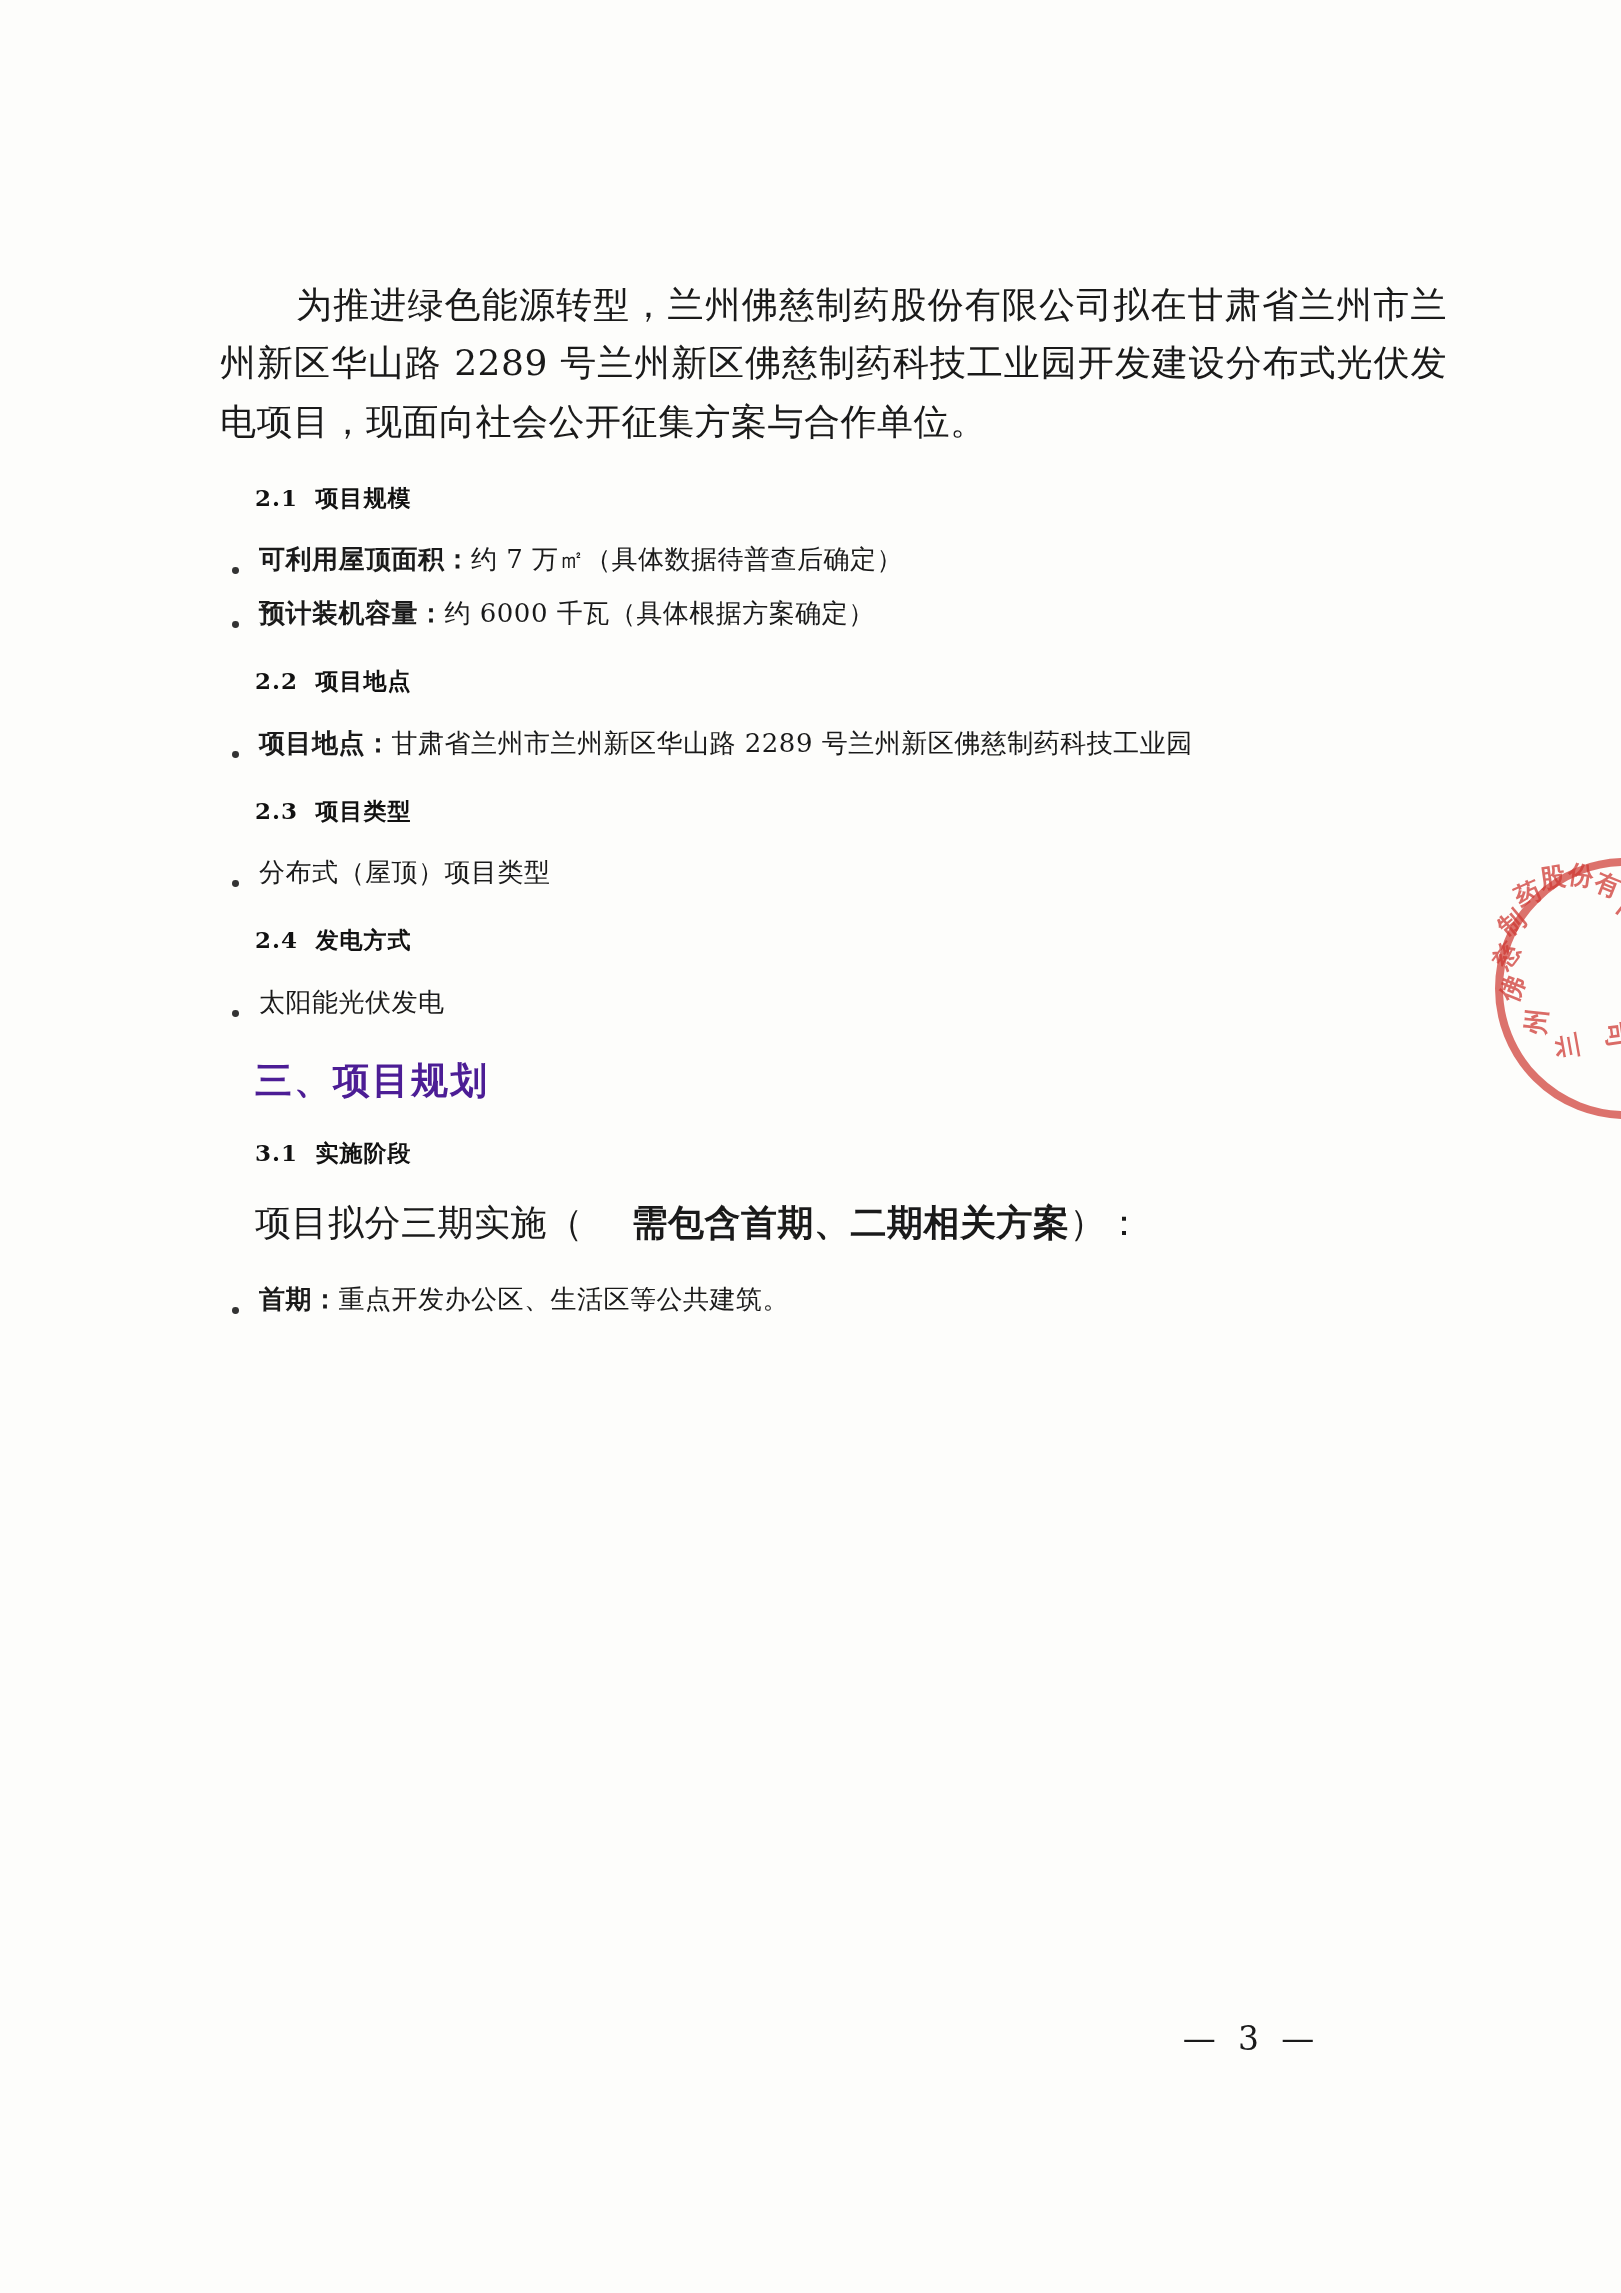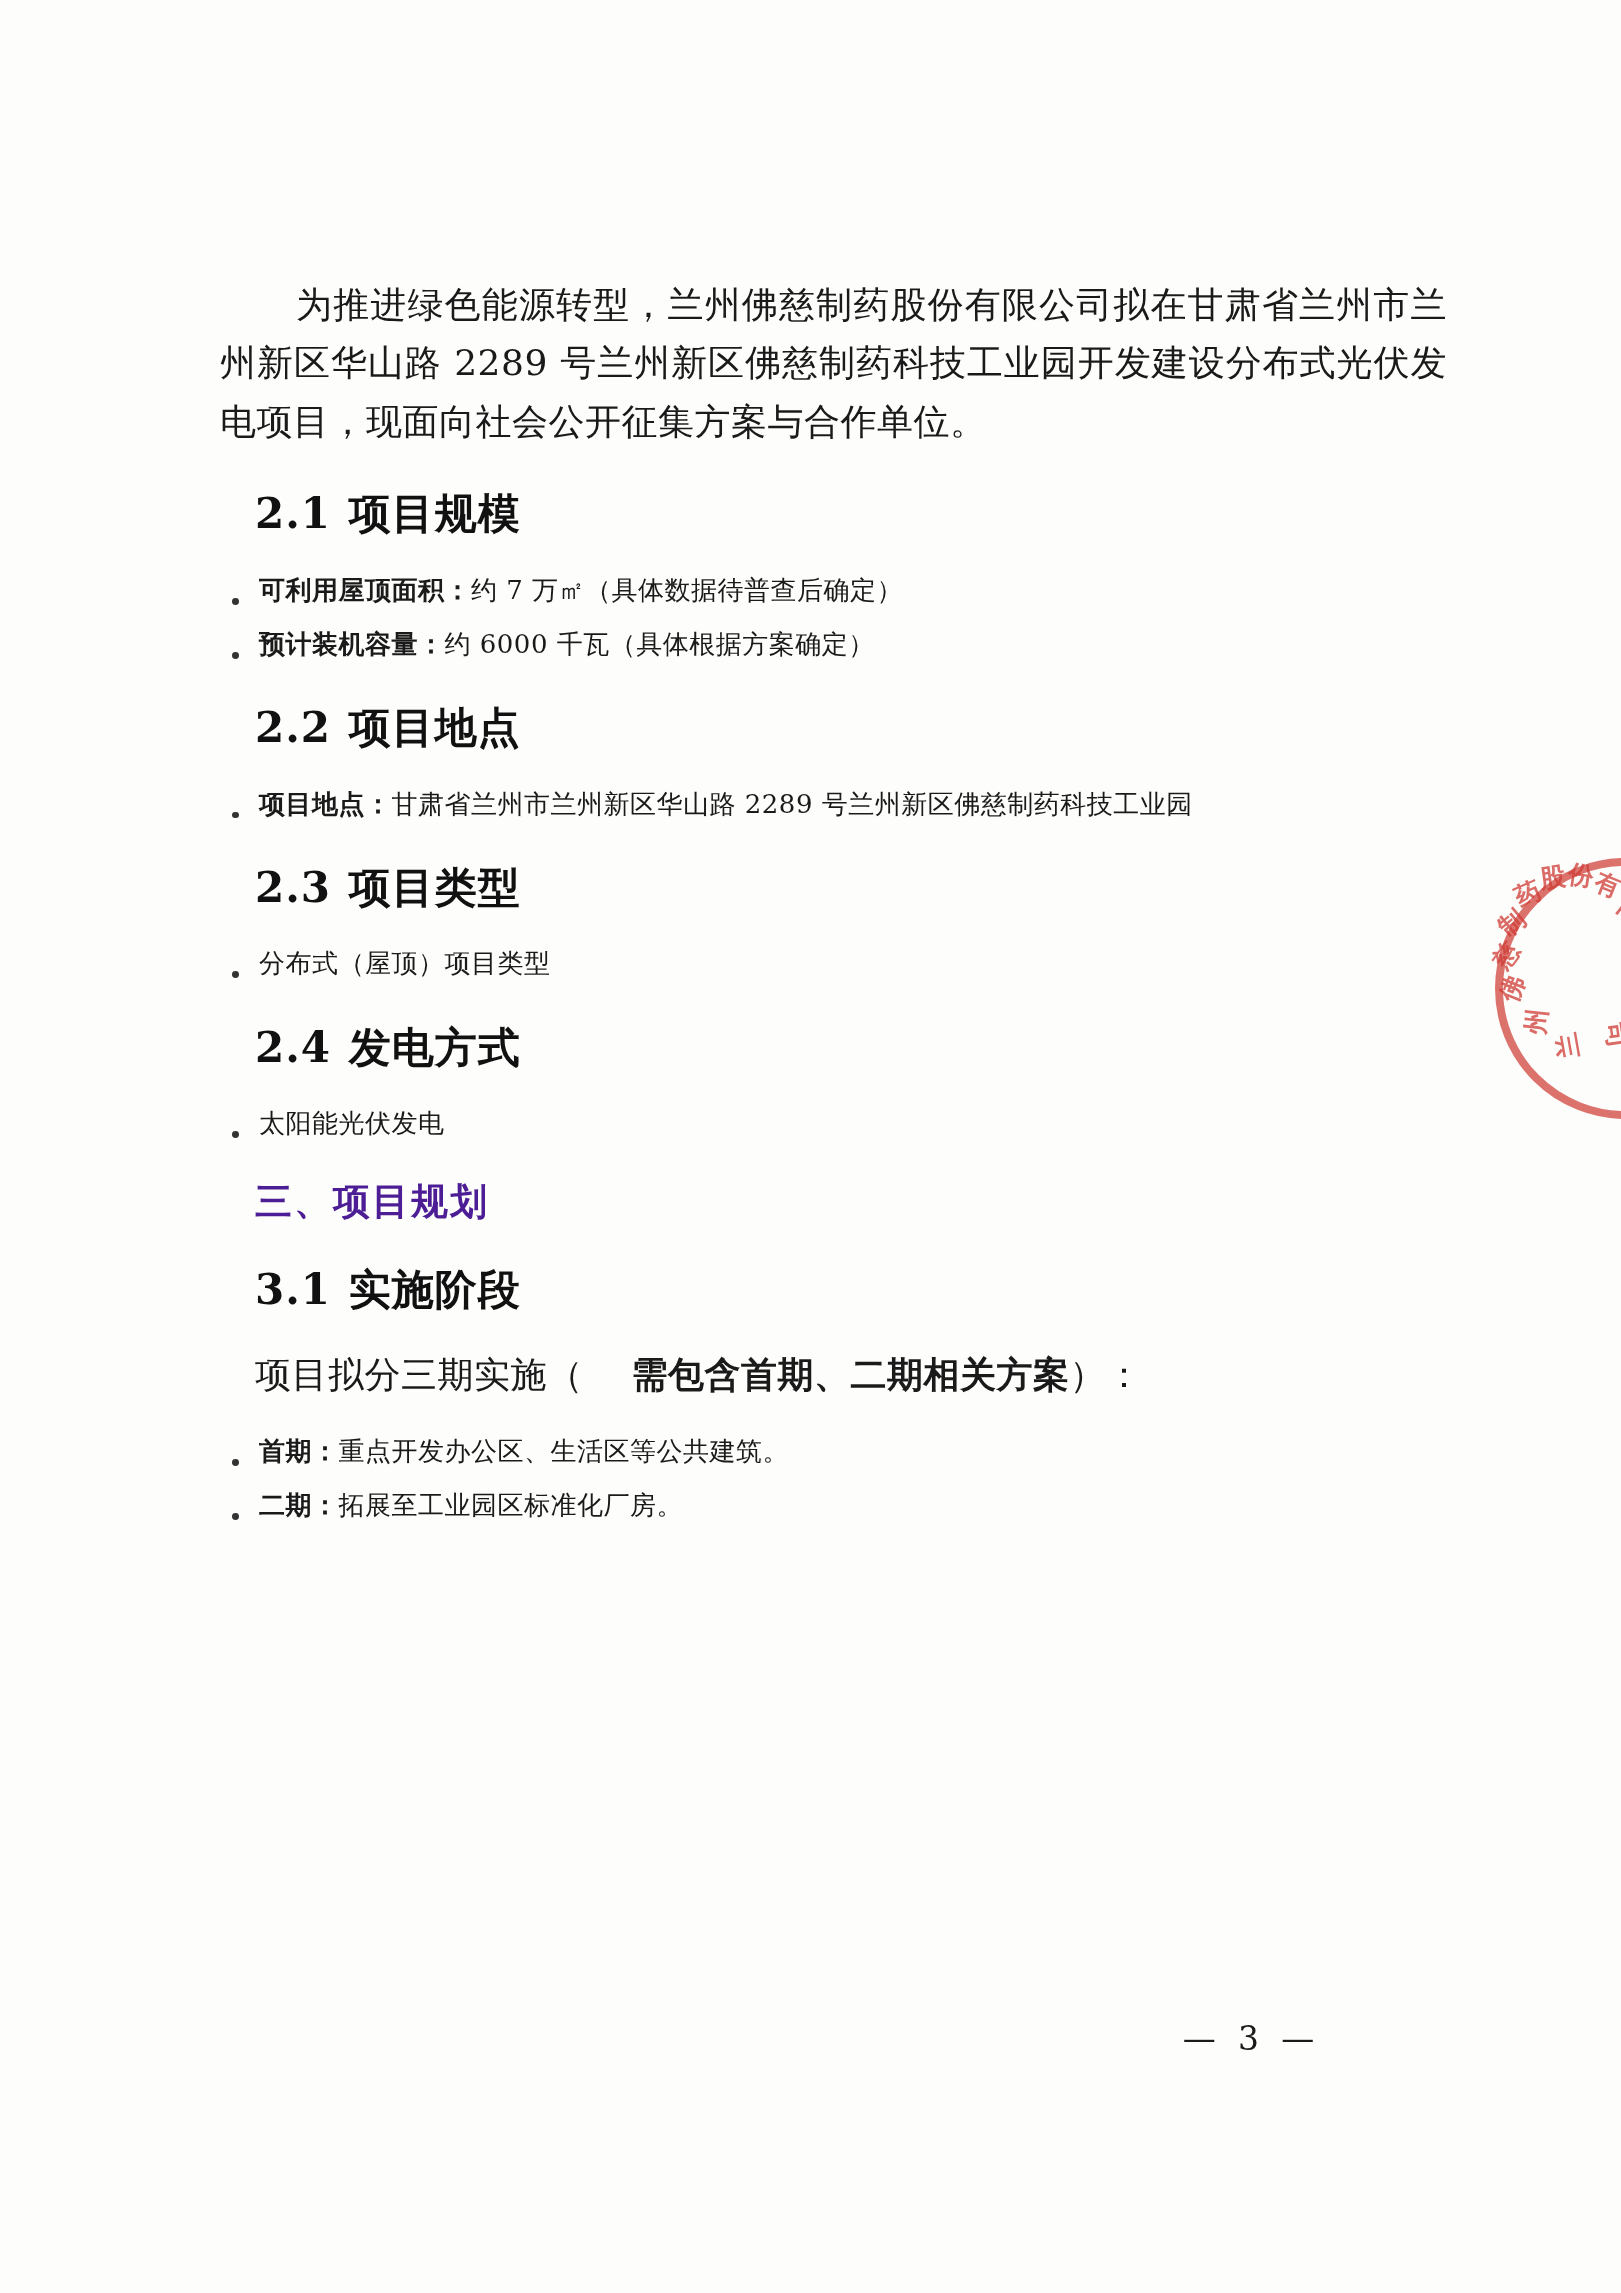--- a/index.html
+++ b/index.html
@@ -28,21 +28,21 @@
     line-height: 1.62;
     color: #1a1a1a;
     letter-spacing: 0.5px;
     text-align: justify;
     margin: 0 0 25.5px 0;
   }
   .para.indent {
     text-indent: 76px;
   }
   .heading {
-    font-size: 42px;
+    font-size: 23px;
     line-height: 1.6;
     color: #111;
     font-weight: bold;
     margin: 29px 0 21.6px 0;
     padding-left: 35px;
     letter-spacing: 1px;
   }
   .heading .num {
     font-family: "DejaVu Serif", "Liberation Serif", serif;
     letter-spacing: 1px;
@@ -209,23 +209,20 @@
     </div>
 
     <p class="para" style="padding-left:35px;">
       <span>项目拟分三期实施（</span><span class="bold">需包含首期、二期相关方案</span><span>）：</span>
     </p>
 
     <ul class="bullets">
       <li>
         <span class="lab">首期：</span><span>重点开发办公区、生活区等公共建筑。</span>
       </li>
-      <li>
-        <span class="lab">二期：</span><span>拓展至工业园区标准化厂房。</span>
-      </li>
     </ul>
 
   </div>
 
   <div class="footer">
     <span class="footer-inner">— 3 —</span>
   </div>
 
 </div>
 

